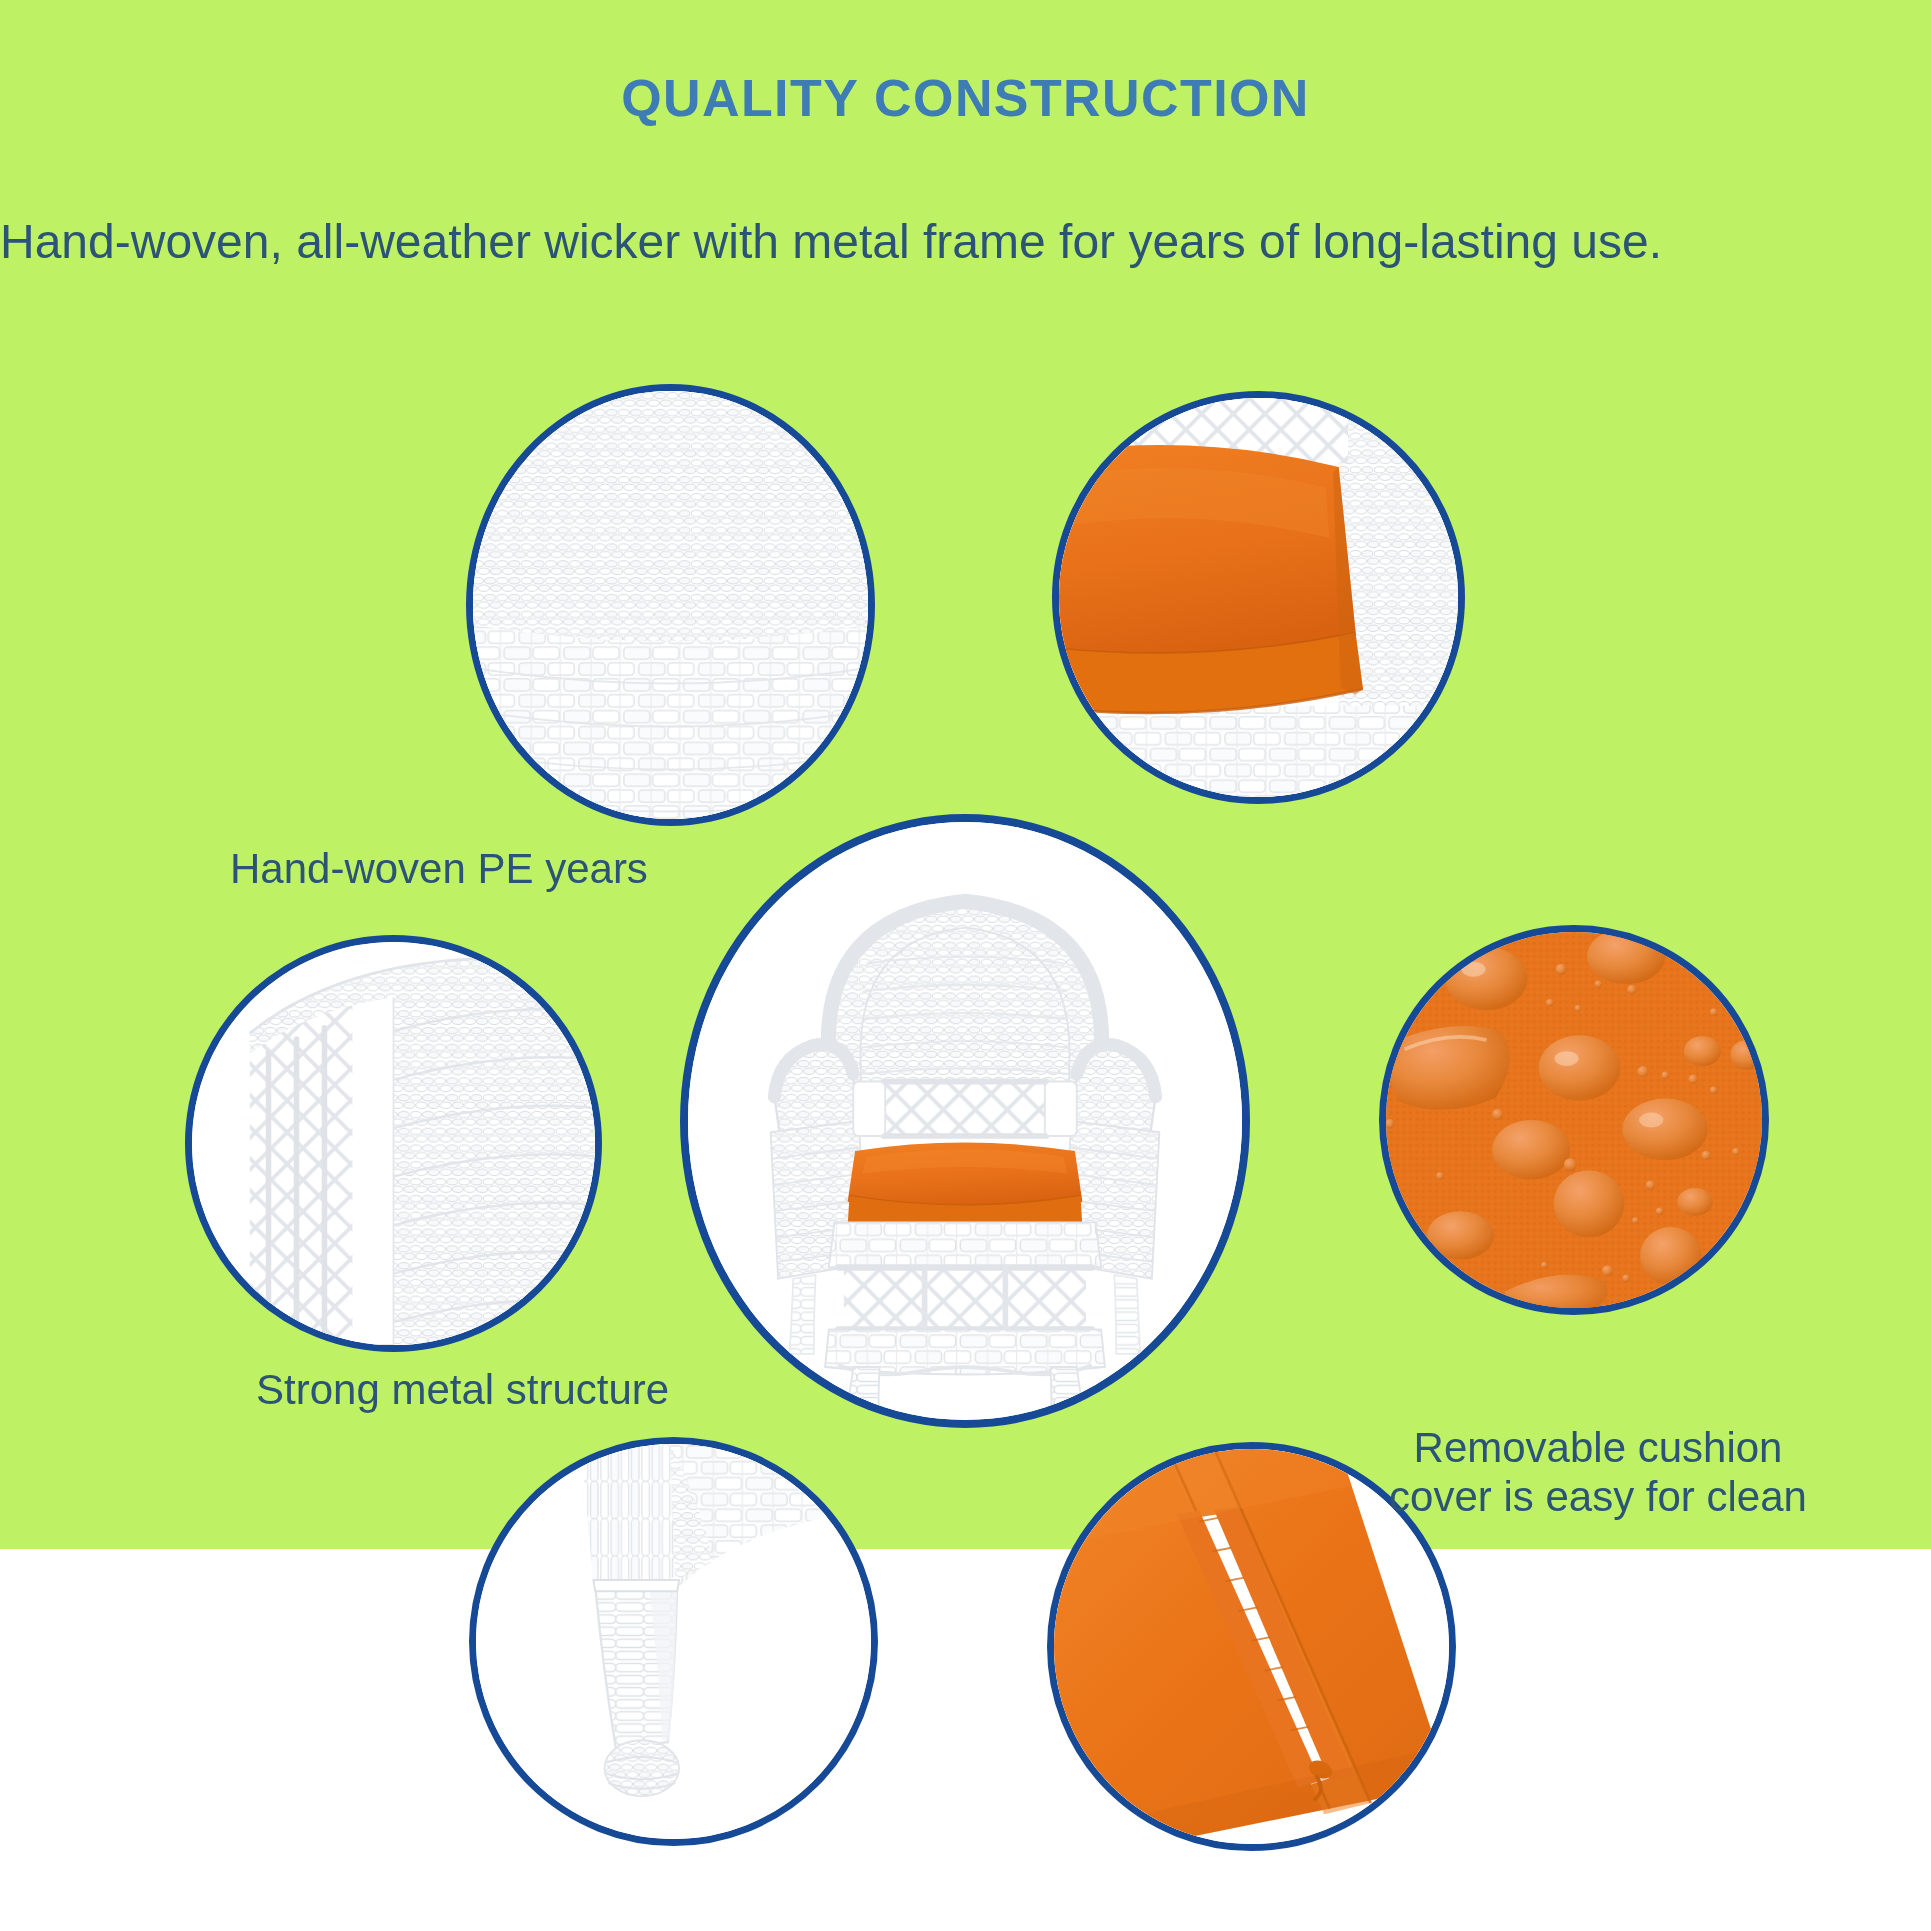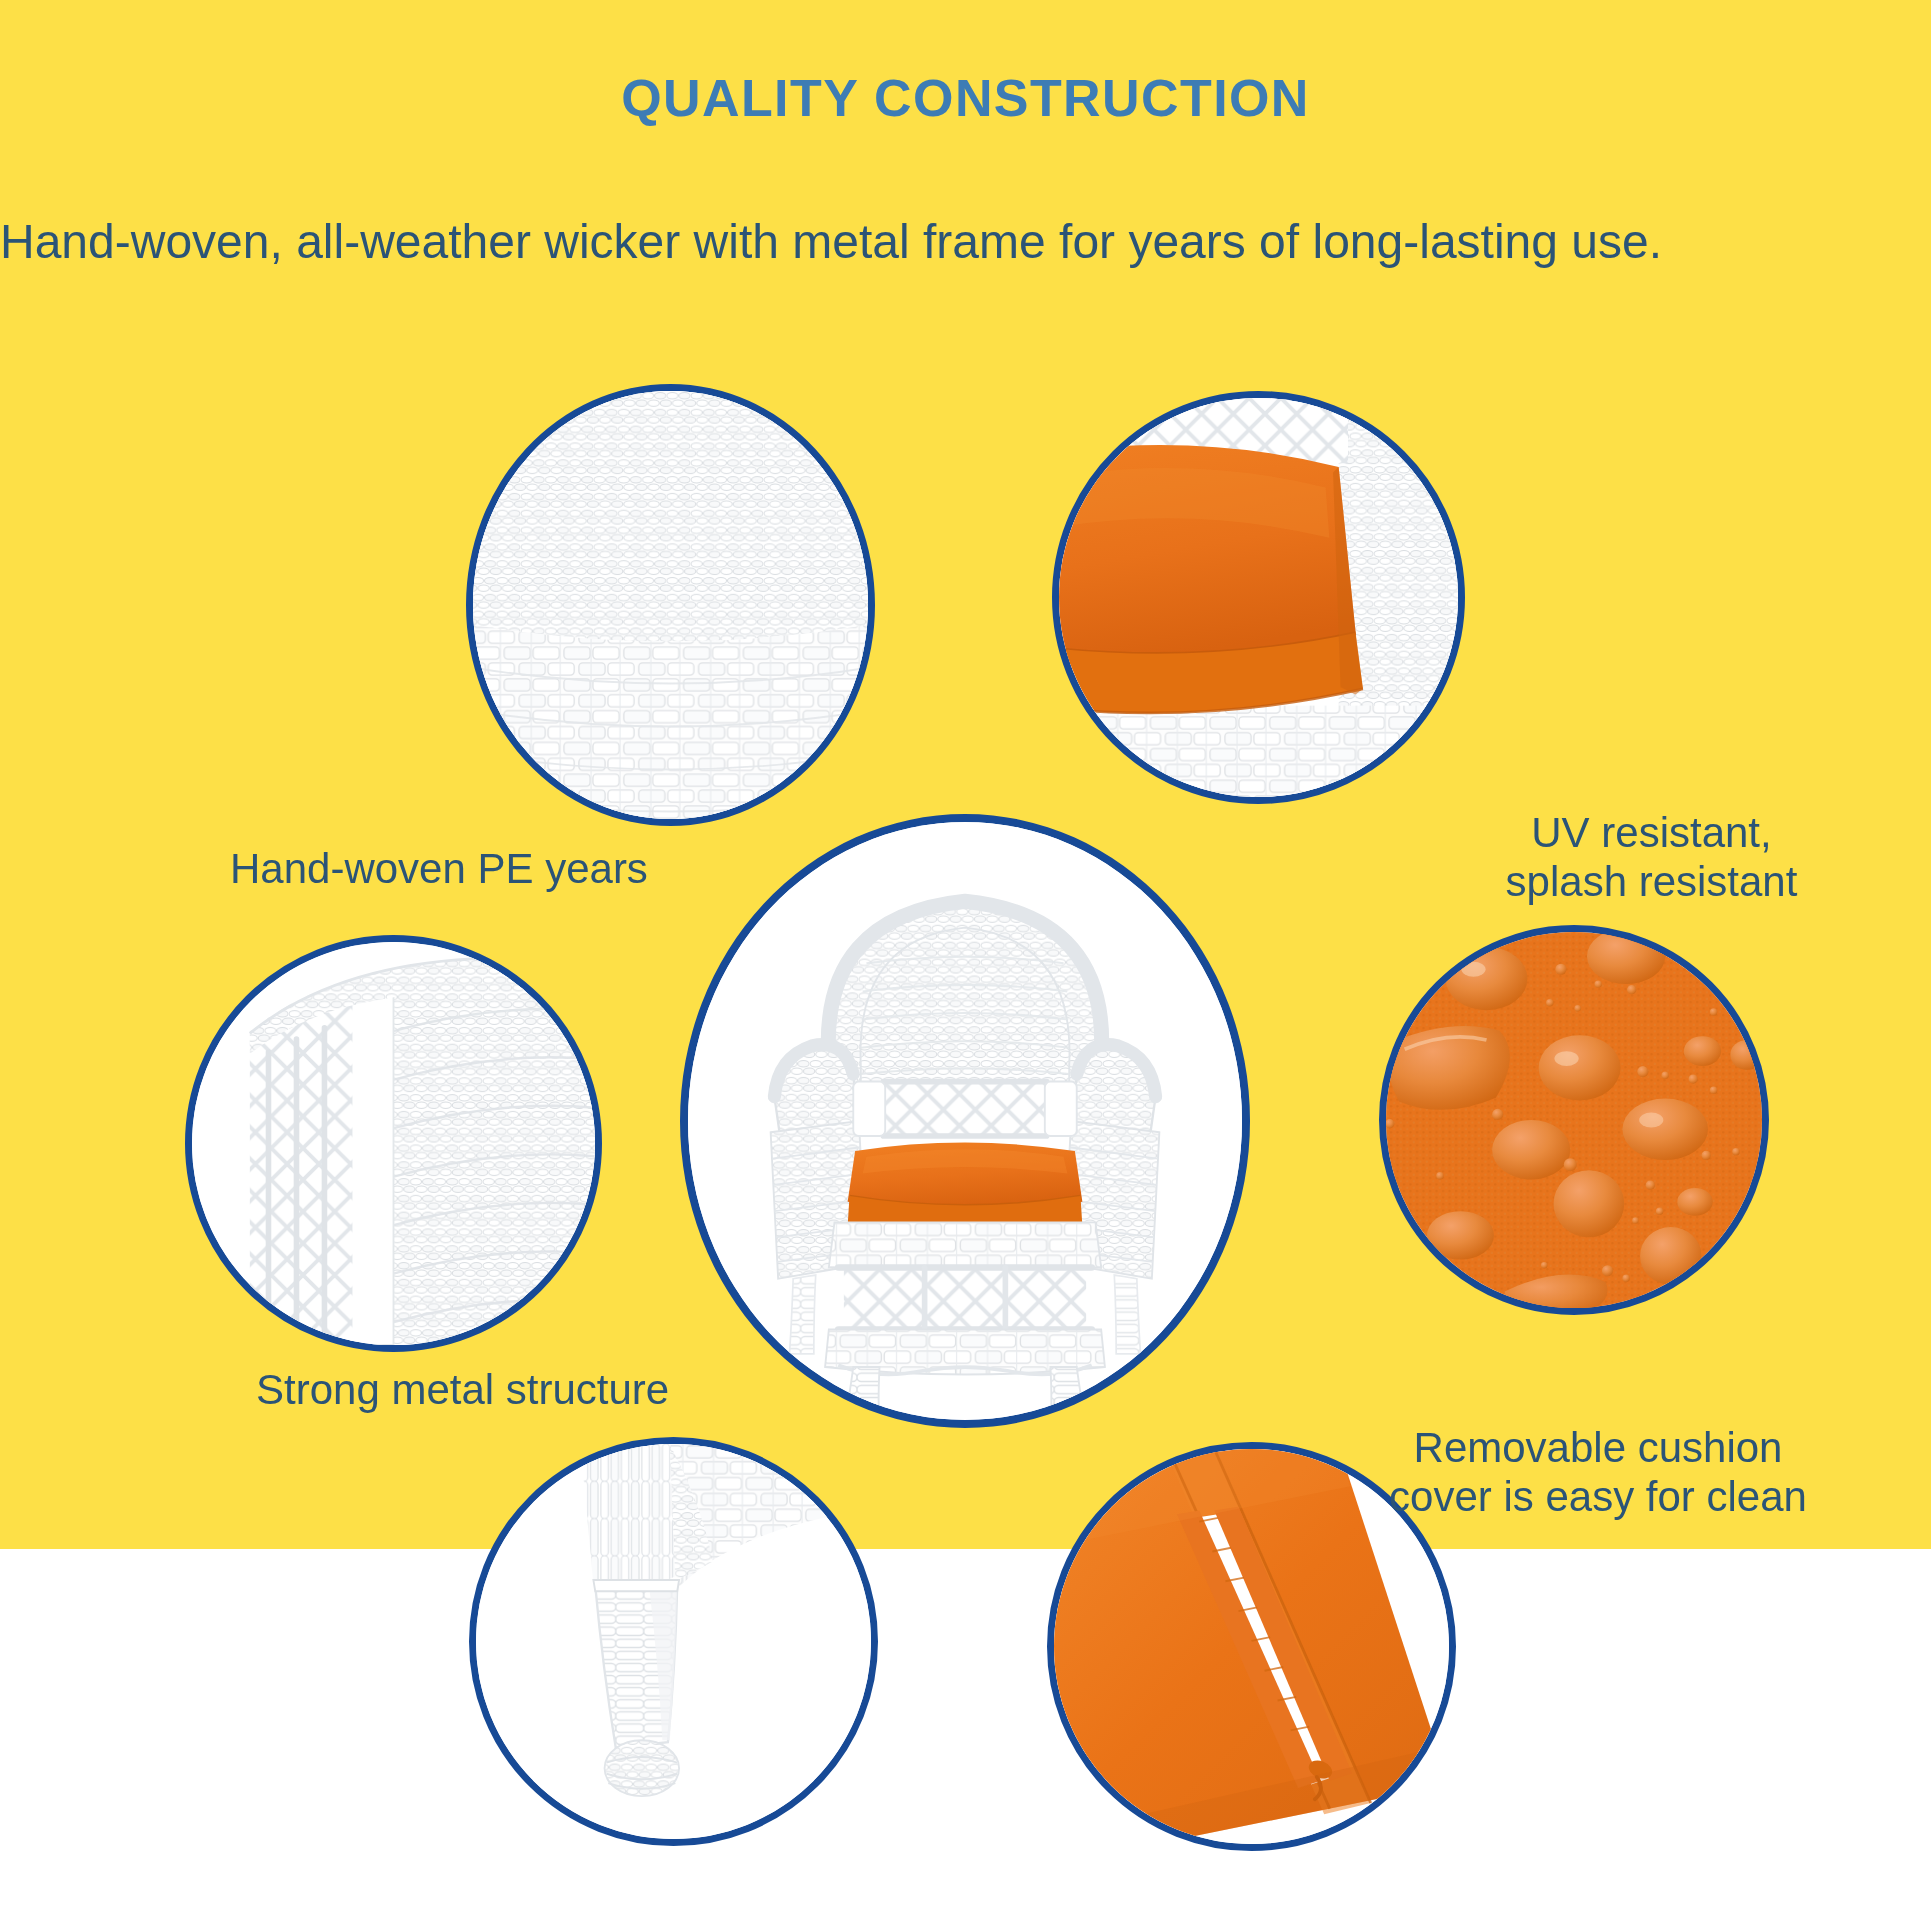--- a/index.html
+++ b/index.html
@@ -5,21 +5,21 @@
   * { box-sizing: border-box; margin: 0; padding: 0; }
   html, body {
     width: 1931px; height: 1931px;
     background: #ffffff;
     font-family: "Liberation Sans", "DejaVu Sans", sans-serif;
     overflow: hidden;
   }
   #page {
     position: relative;
     width: 1931px; height: 1549px;
-    background: #fde047;
+    background: #bef264;
   }
 
   
   .title {
     position: absolute;
     left: 0; top: 68px;
     width: 1931px;
     text-align: center;
     font-size: 52px;
     font-weight: bold;
@@ -427,22 +427,20 @@
         <ellipse cx="405" cy="636" rx="25" ry="14" fill="url(#weaveFine)" stroke="#e1e5e9" stroke-width="2"></ellipse>
       </g>
 
       <path d="M112 486 Q110 540 108 566 L134 566 Q134 520 136 482 Z" fill="url(#coilWrap)" stroke="#e3e7eb" stroke-width="1.8" opacity="0.85"></path>
       <path d="M478 486 Q480 540 482 566 L456 566 Q456 520 454 482 Z" fill="url(#coilWrap)" stroke="#e3e7eb" stroke-width="1.8" opacity="0.85"></path>
     </svg>
   </div>
 
   <div class="caption" style="left:230px; top:845px; width:541px;">Hand-woven PE years</div>
 
-  <div class="caption cap-center" style="left:1410px; top:809px; width:483px;">UV resistant,
-splash resistant</div>
 
   <div class="caption" style="left:224px; top:1366px; width:541px;margin-left:32px;">Strong metal structure</div>
 
   <div class="caption cap-center" style="left:1323px; top:1424px; width:550px;">Removable cushion
 cover is easy for clean</div>
 
 </div>
 
 
 </body></html>

